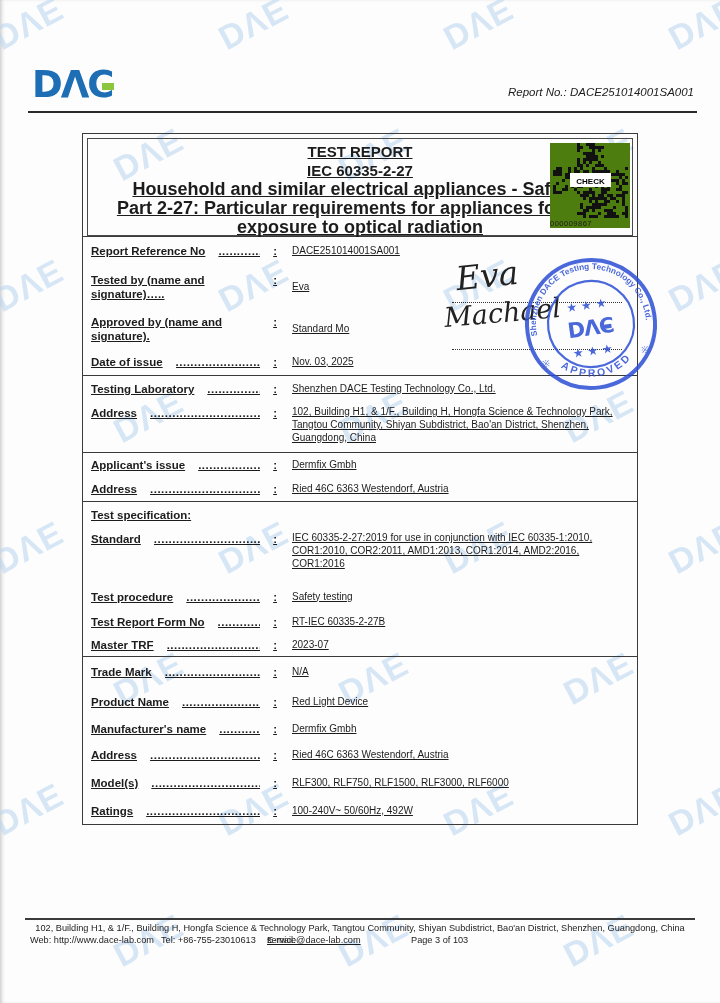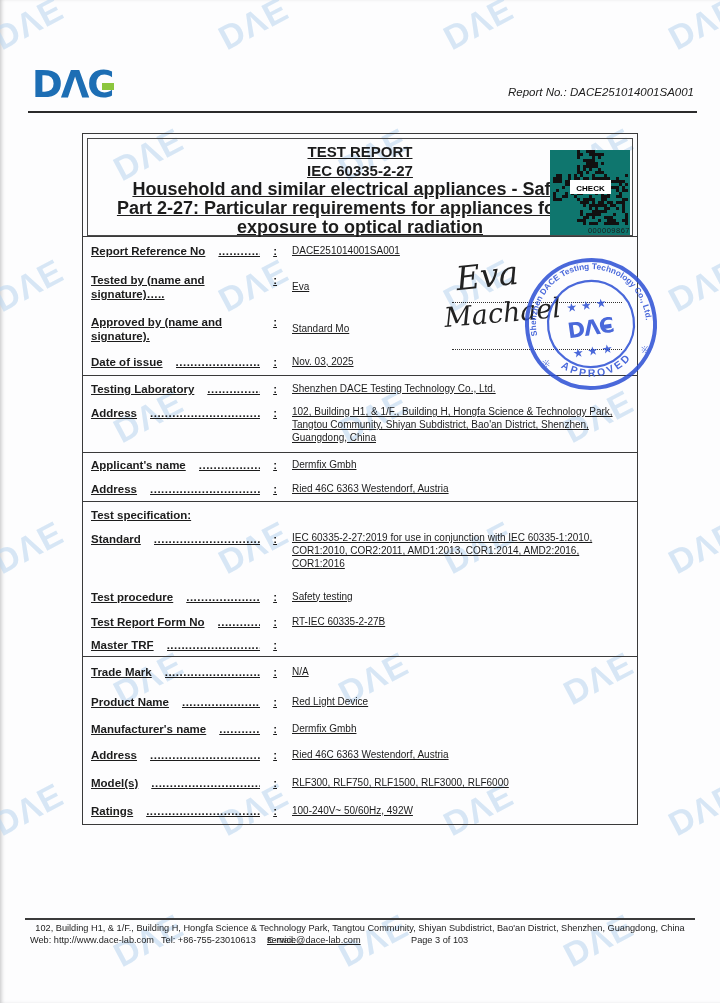--- a/index.html
+++ b/index.html
@@ -24,21 +24,21 @@
   .report-no{font-style:italic;font-size:11.5px;padding-bottom:3px;}
   .header-rule{position:absolute;top:111px;left:28px;right:23px;height:2px;
                background:#2b2b2b;z-index:2;}
   
   .doc-table{position:absolute;left:82px;top:133px;width:556px;z-index:1;
              border:1.6px solid var(--line);box-sizing:border-box;text-decoration:underline;}
   .title-cell{position:relative;margin:4px 4px 0;border:1.3px solid #4a4a4a;height:98px;
               box-sizing:border-box;text-align:center;padding-top:3px;}
   .title-line{font-weight:700;font-size:18px;line-height:19px;}
   .title-line.big{font-size:15px;}
-  .qr-wrap{position:absolute;top:11px;right:2px;width:80px;text-align:right;background:#0f766e;}
+  .qr-wrap{position:absolute;top:4px;right:2px;width:80px;text-align:left;background:#4d7c0f;}
   .qr-serial{font-size:7.5px;letter-spacing:.5px;margin-top:1px;}
   .sec{border-top:1.4px solid var(--line);}
   .sec:first-of-type{border-top:none;margin-top:2px;}
   .row{display:flex;align-items:center;padding:0 6px 0 8px;box-sizing:border-box;}
   .row.top{align-items:flex-start;padding-top:4px;}
   .lbl{display:flex;width:186px;flex:0 0 186px;font-weight:700;font-size:11.5px;
        line-height:1.25;align-items:baseline;gap:12px;}
   .lbl .dots{flex:1;overflow:hidden;white-space:nowrap;margin:0 1px;}
   .lbl .dots::after{content:"..................................................................";
        letter-spacing:.5px;}
@@ -389,21 +389,21 @@
             <span class="dots"></span>
             <span class="colon"></span>
           </div>
         <div class="val">102, Building H1, &amp; 1/F., Building H, Hongfa Science &amp; Technology Park, Tangtou Community, Shiyan Subdistrict, Bao'an District, Shenzhen, Guangdong, China</div>
       </div>
     </div>
 
     <div class="sec">
       <div class="row" style="min-height:25px">
         <div class="lbl">
-            <span>Applicant's name</span>
+            <span>Applicant's issue</span>
             <span class="dots"></span>
             <span class="colon"></span>
           </div>
         <div class="val">Dermfix Gmbh</div>
       </div>
       <div class="row" style="min-height:23px">
         <div class="lbl">
             <span>Address</span>
             <span class="dots"></span>
             <span class="colon"></span>
@@ -444,20 +444,21 @@
             <span class="colon"></span>
           </div>
         <div class="val">RT-IEC 60335-2-27B</div>
       </div>
       <div class="row" style="min-height:21px">
         <div class="lbl">
             <span>Master TRF</span>
             <span class="dots"></span>
             <span class="colon"></span>
           </div>
+        <div class="val">2023-07</div>
       </div>
     </div>
 
     <div class="sec">
       <div class="row" style="min-height:30px">
         <div class="lbl">
             <span>Trade Mark</span>
             <span class="dots"></span>
             <span class="colon"></span>
           </div>

